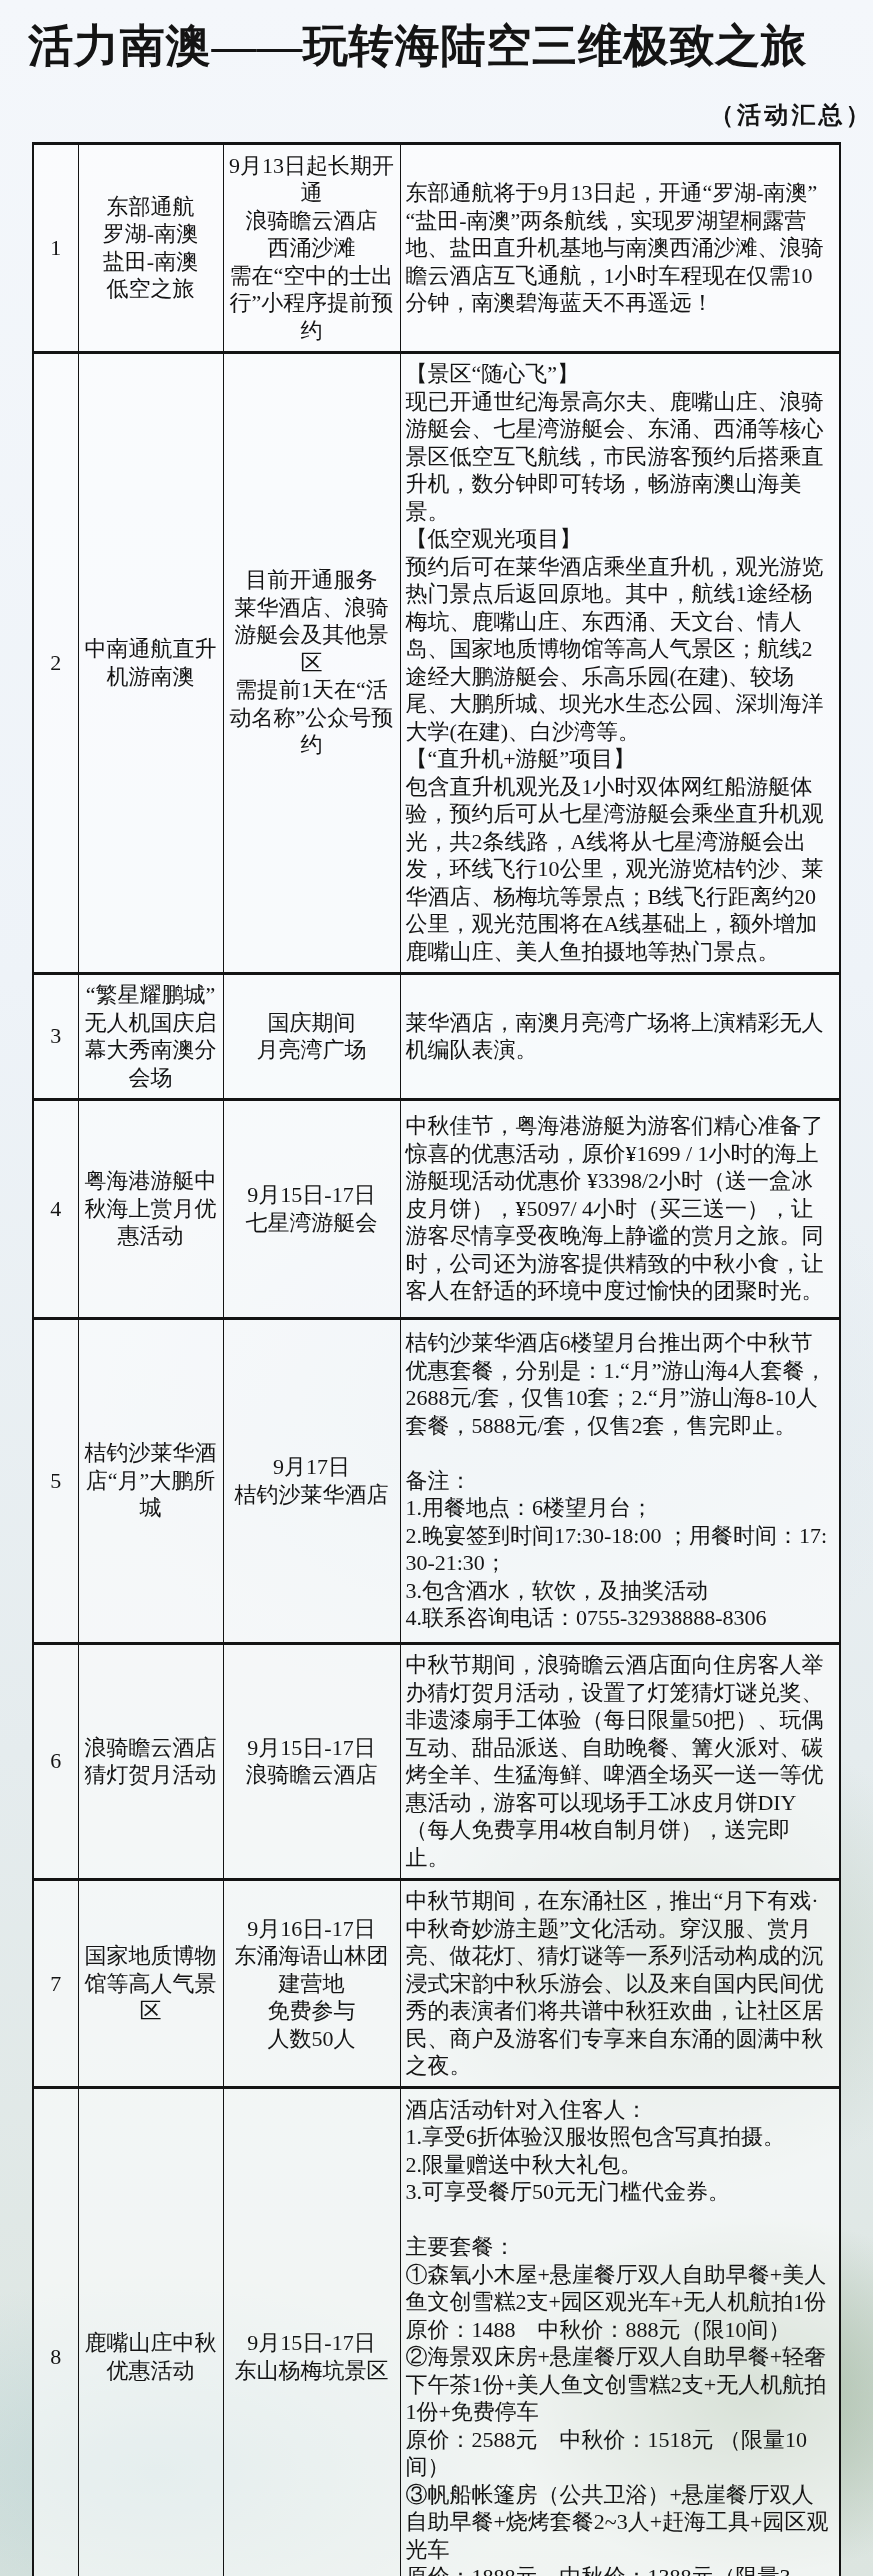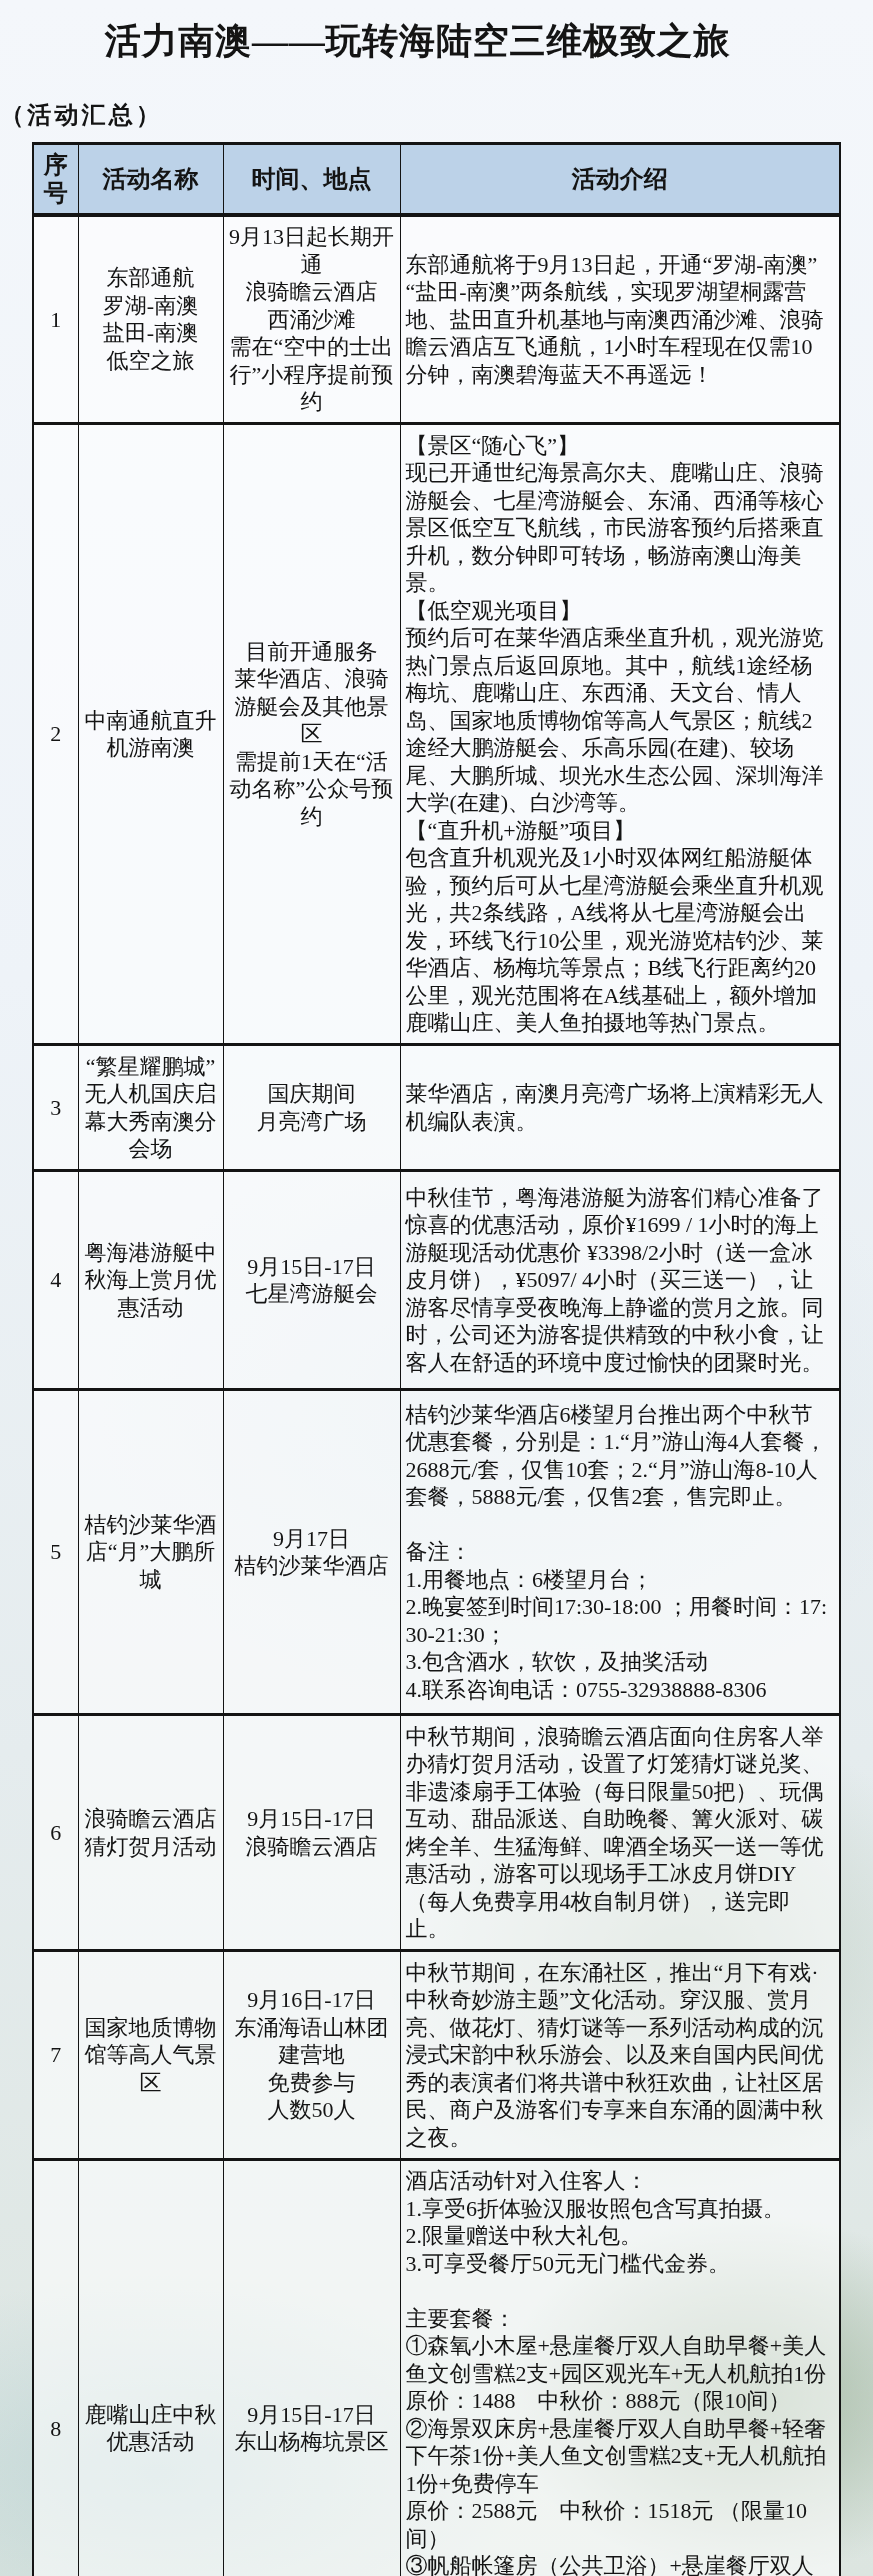--- a/index.html
+++ b/index.html
@@ -11,26 +11,26 @@
     background:
       radial-gradient(356px 259px at 86% 93%, rgba(104,138,96,0.50), transparent 70%),
       radial-gradient(421px 340px at 78% 76%, rgba(128,156,122,0.32), transparent 70%),
       radial-gradient(518px 275px at 18% 96%, rgba(148,190,196,0.38), transparent 72%),
       radial-gradient(566px 404px at 60% 55%, rgba(190,210,225,0.25), transparent 75%),
       linear-gradient(180deg,#f4f7fb 0%,#eef3f8 38%,#e5ecee 68%,#dce5e0 100%);
     overflow:hidden;
   }
   .page-title{
     position:absolute;top:21px;left:0;width:835px;
-    text-align:center;font-size:36px;font-weight:bold;
+    text-align:center;font-size:45px;font-weight:bold;
     letter-spacing:0.8px;line-height:1.15;
   }
   .page-subtitle{
     position:absolute;top:99px;left:0;width:873px;
-    text-align:left;font-size:24px;font-weight:bold;letter-spacing:3.2px;
+    text-align:right;font-size:24px;font-weight:bold;letter-spacing:3.2px;
   }
   table.schedule{
     position:absolute;left:32px;top:142px;width:807px;
     border-collapse:collapse;table-layout:fixed;
     border:2.4px solid var(--border,#141414);
     background:transparent;
   }
   table.schedule td{
     border:1.6px solid var(--border,#141414);
     border-top-width:3.2px;border-bottom-width:3.2px;
@@ -69,26 +69,20 @@
 <div class="page-subtitle">（活动汇总）</div>
 
 <table class="schedule">
   <colgroup>
     <col style="width:45px">
       <col style="width:145px">
       <col style="width:177px">
       <col style="width:440px">
   </colgroup>
   <tbody>
-    <tr class="head">
-      <td>序号</td>
-      <td>活动名称</td>
-      <td>时间、地点</td>
-      <td>活动介绍</td>
-    </tr>
     <tr class="r0">
       <td class="col-num">1</td>
       <td class="col-name">东部通航
 罗湖-南澳
 盐田-南澳
 低空之旅</td>
       <td class="col-time">9月13日起长期开通
 浪骑瞻云酒店
 西涌沙滩
 需在“空中的士出行”小程序提前预约</td>

